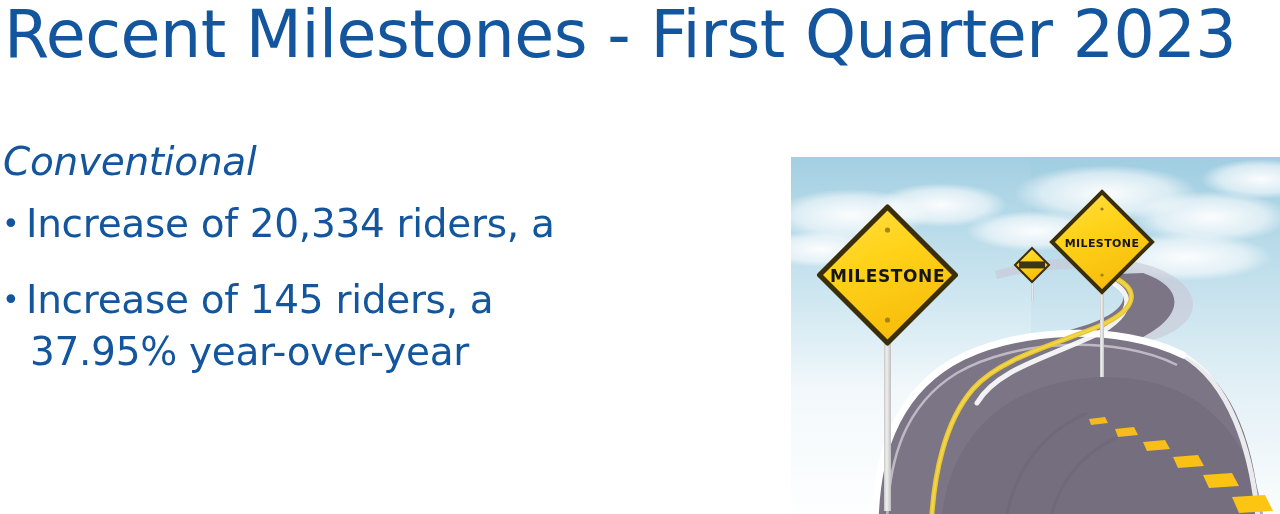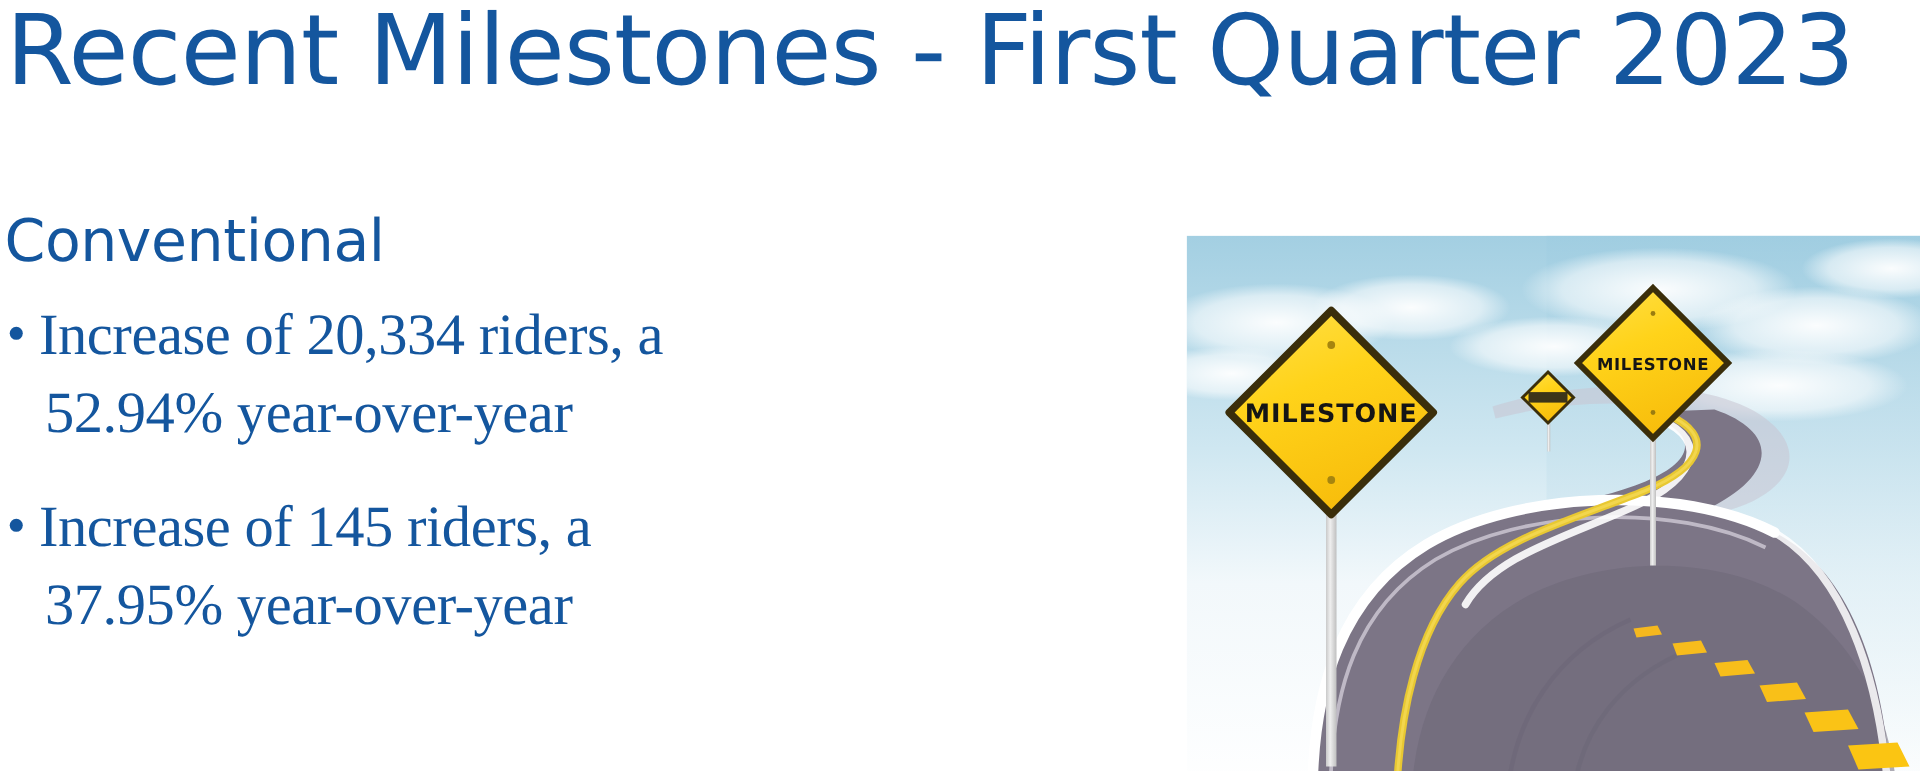--- a/index.html
+++ b/index.html
@@ -49,20 +49,21 @@
 
   .group-heading {
     color: #14569E;
     font-family: "DejaVu Sans", sans-serif;
     font-size: 39px;
     font-weight: 400;
     line-height: 52px;
     letter-spacing: -0.3px;
     padding-left: 3px;
     white-space: nowrap;
+    font-style: italic;
   }
 
   .bullet-row {
     display: flex;
     align-items: flex-start;
     color: #14569E;
     font-family: "DejaVu Sans", sans-serif;
     font-size: 39px;
     font-weight: 400;
     line-height: 52px;
@@ -70,21 +71,20 @@
   }
   .bullet-marker {
     flex: 0 0 auto;
     width: 24px;
     padding-left: 2px;
     font-size: 30px;
     line-height: 52px;
   }
   .bullet-text {
     flex: 1 1 auto;
-    font-family: Liberation Serif, serif;
   }
   .bullet-text .l2 { display: block; padding-left: 4px; }
 
   .gap-small { height: 10px; }
   .gap-group { height: 14px; }
 
   
   #milestone-picture {
     position: absolute;
     left: 791px;
@@ -103,21 +103,20 @@
   <div id="slide-title">Recent Milestones - First Quarter 2023</div>
 
   <div id="body-text">
 
     <div class="group-heading">Conventional</div>
     <div class="gap-small"></div>
     <div class="bullet-row">
       <span class="bullet-marker">•</span>
       <span class="bullet-text">
         <span class="l1">Increase of 20,334 riders, a</span>
-        <span class="l2">52.94% year-over-year</span>
       </span>
     </div>
 
     <div class="gap-group"></div>
 
     <div class="gap-small"></div>
     <div class="bullet-row">
       <span class="bullet-marker">•</span>
       <span class="bullet-text">
         <span class="l1">Increase of 145 riders, a</span>

